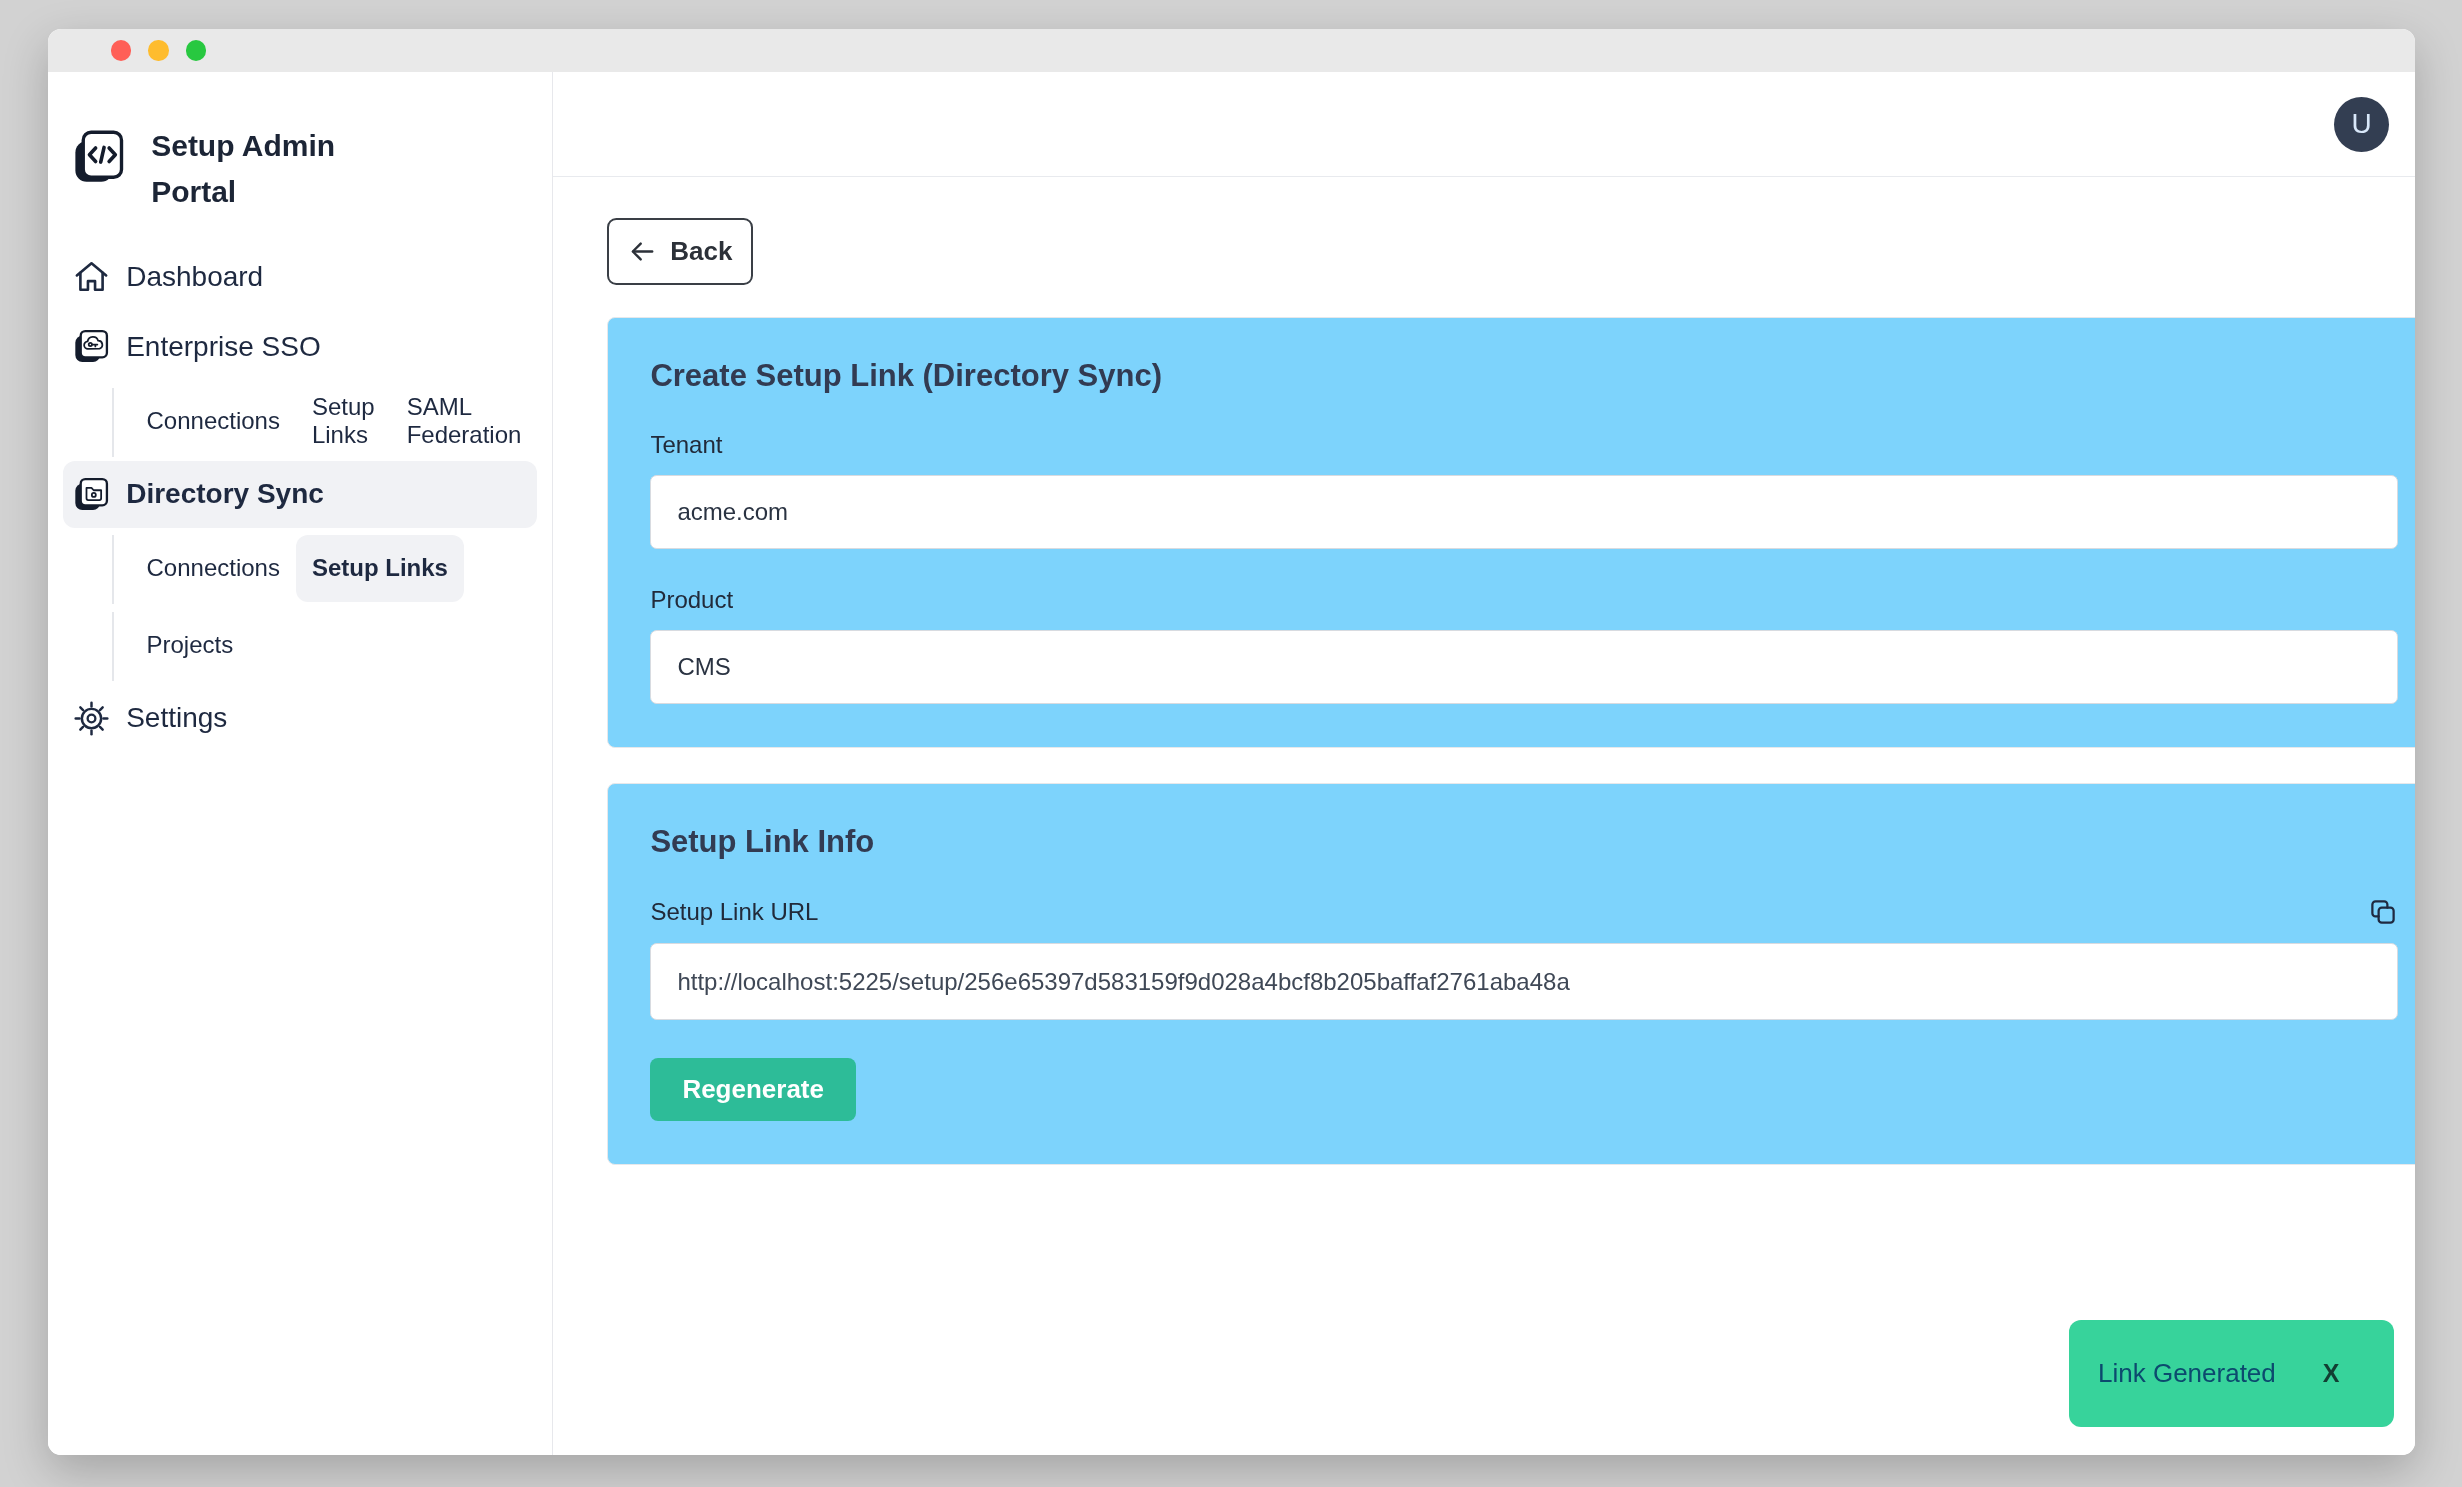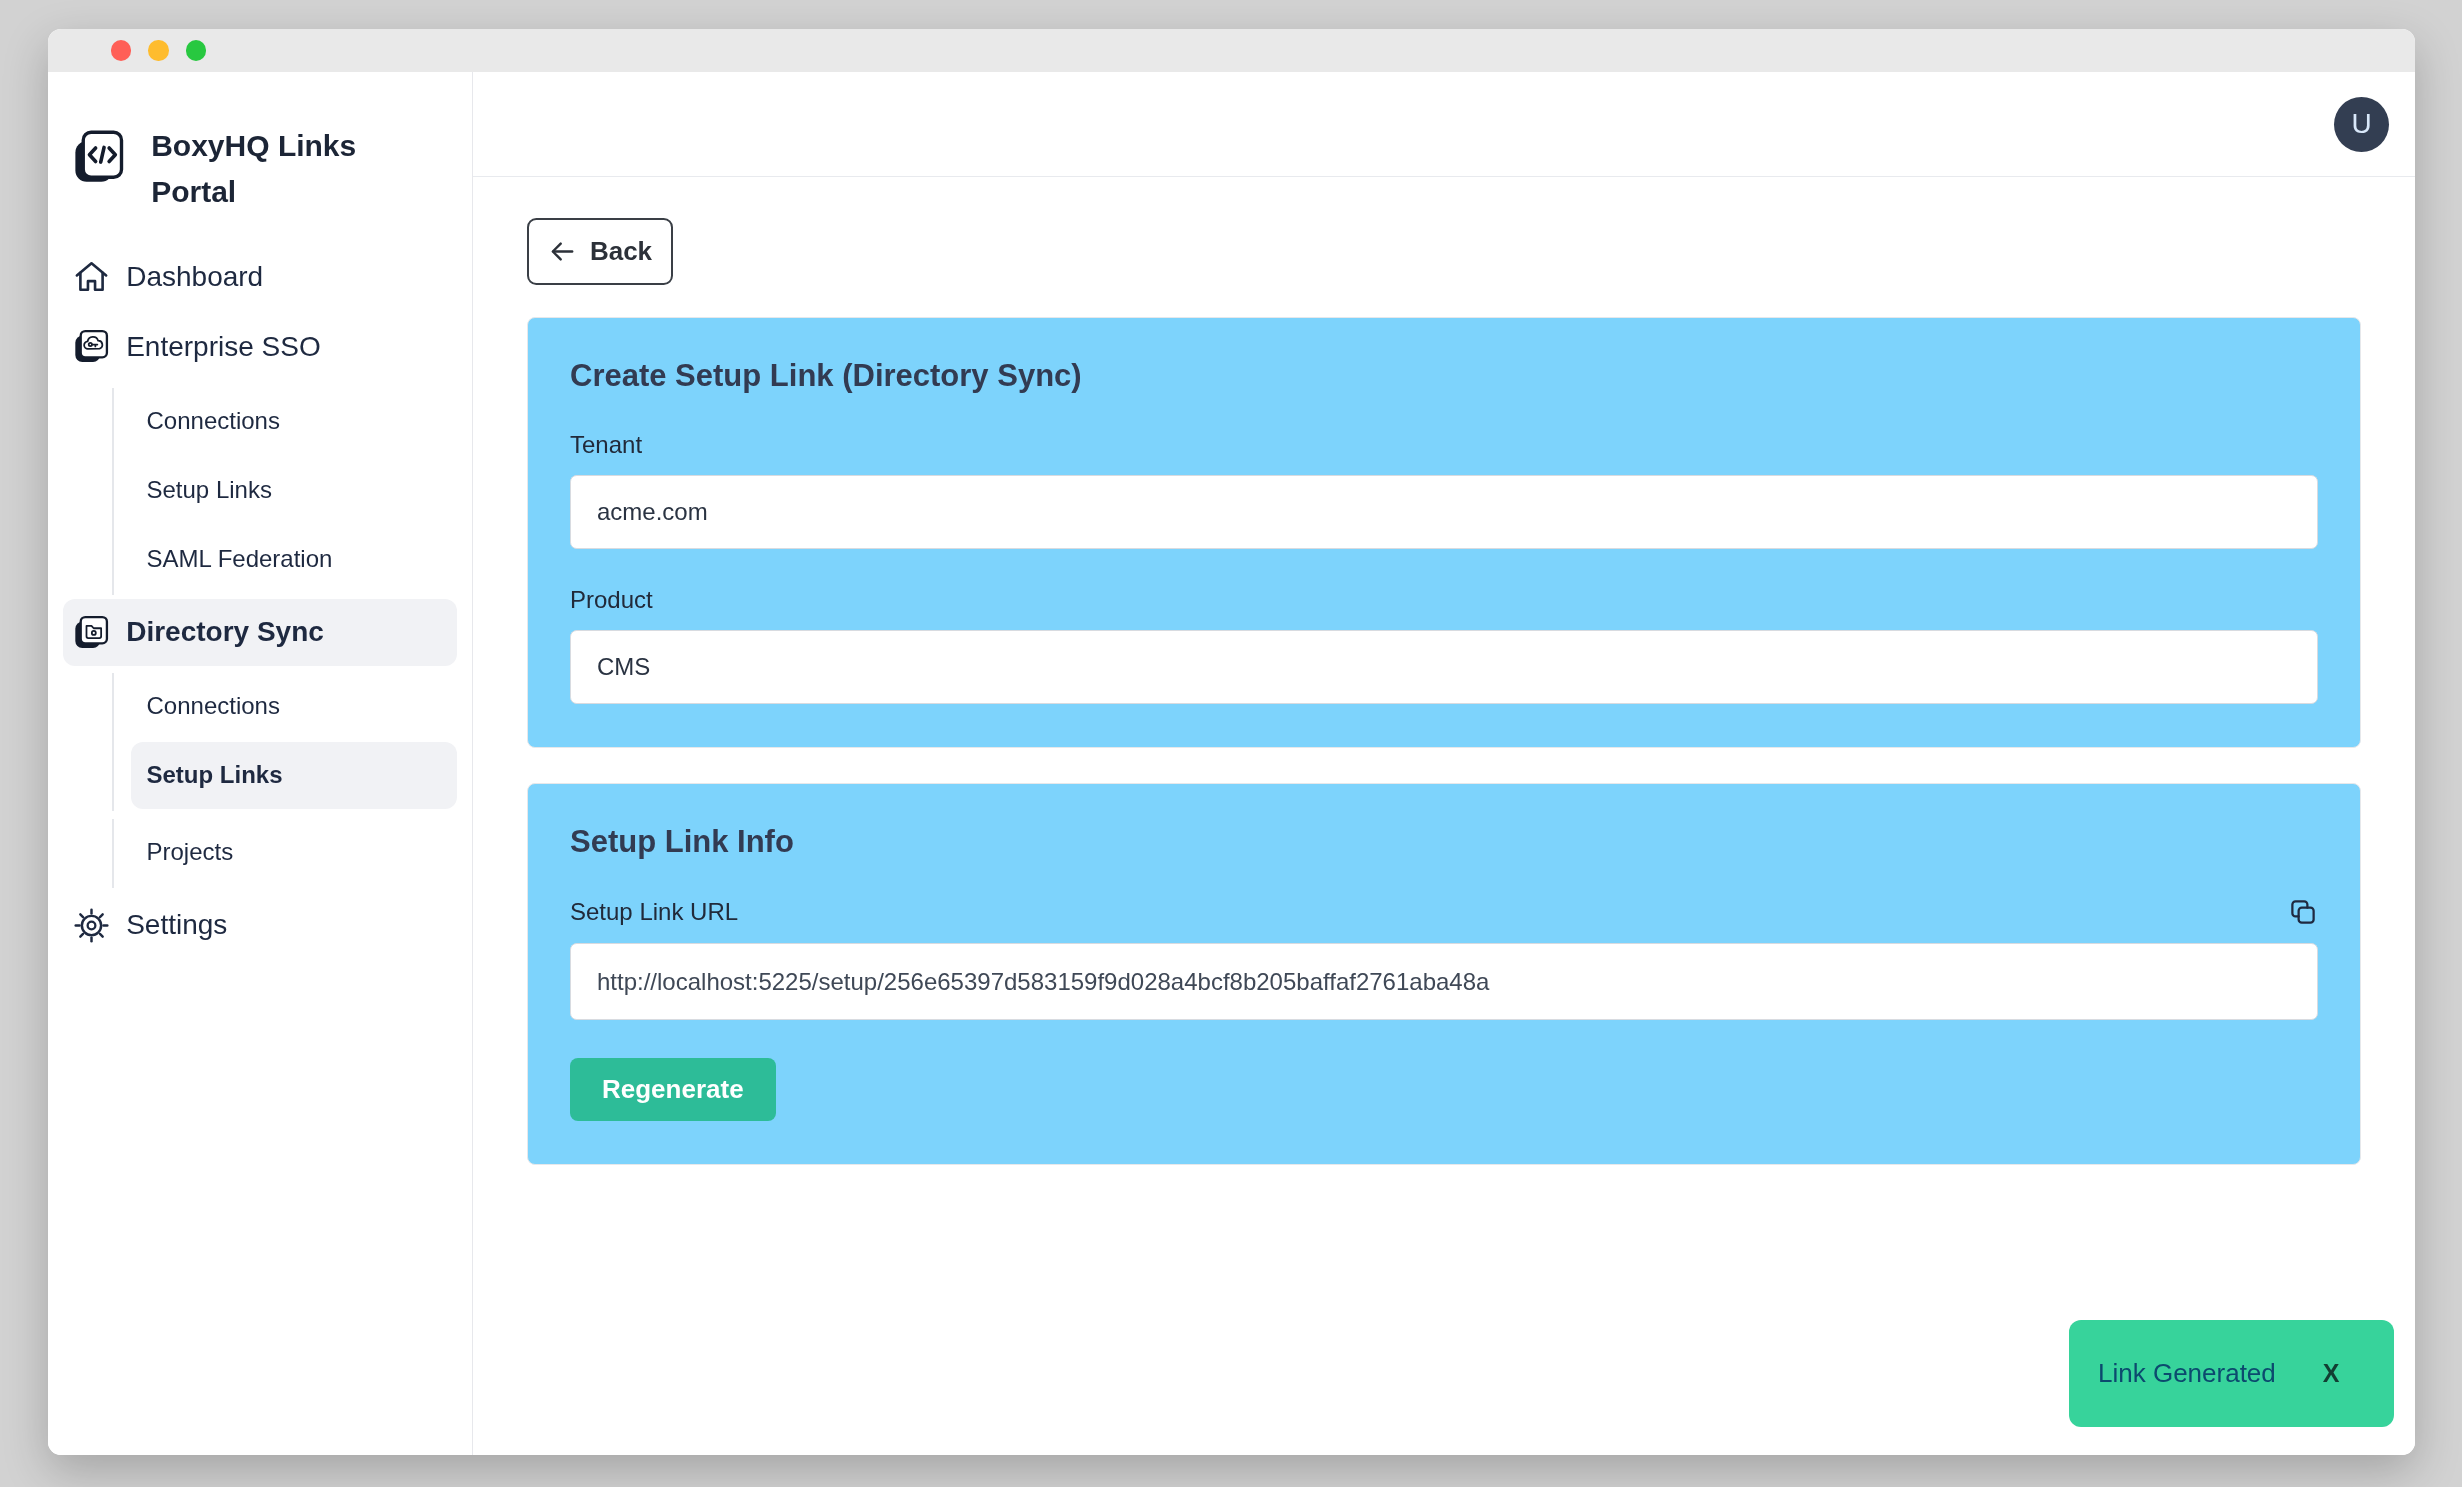--- a/index.html
+++ b/index.html
@@ -22,21 +22,21 @@
   .sidebar{flex:0 0 425px;border-right:1.3px solid #e7e8ec;padding:51px 15px 0 15px;
     background:#fff;}
   .logo-row{display:flex;gap:25px;padding-left:9.2px;align-items:flex-start;}
   .logo-title{font-size:30px;font-weight:bold;color:#1c2536;line-height:46px;width:230px;}
   .nav{margin-top:28px;display:flex;flex-direction:column;}
   .nav-item{height:67px;display:flex;align-items:center;gap:16px;padding:0 9.2px;
     border-radius:12px;font-size:28px;color:#1e2940;margin-bottom:3.3px;cursor:pointer;}
   .nav-item.active{background:#f1f2f5;font-weight:bold;}
   .nav-icon{width:38px;display:flex;justify-content:center;align-items:center;flex:0 0 38px;}
   .nav-group{border-left:2px solid #e5e7eb;margin:4px 0 4px 49px;padding-left:16.5px;
-    display:flex;flex-direction:column;}
+    display:flex;flex-direction:row;}
   .nav-sub{height:67px;display:flex;align-items:center;padding:0 16px;margin-bottom:2px;
     border-radius:12px;font-size:24px;color:#1e2940;cursor:pointer;}
   .nav-sub.active{background:#f1f2f5;font-weight:bold;}
 
   
   .main{flex:1;display:flex;flex-direction:column;min-width:0;background:#fff;}
   .main-header{flex:0 0 105px;border-bottom:1.3px solid #e8eaee;display:flex;
     align-items:center;justify-content:flex-end;padding-right:26px;}
   .avatar{width:55px;height:55px;border-radius:50%;background:#333e52;color:#d9e8fa;
     font-size:28px;display:flex;align-items:center;justify-content:center;cursor:pointer;}
@@ -92,21 +92,21 @@
           <svg width="54" height="68" viewBox="0 0 48 56">
             <rect x="3" y="14" width="33" height="36" rx="10" fill="#141c2c"></rect>
             <rect x="10" y="6" width="34" height="40" rx="7" fill="#ffffff" stroke="#141c2c" stroke-width="3"></rect>
             <g stroke="#141c2c" stroke-width="3.2" fill="none" stroke-linecap="round" stroke-linejoin="round">
               <polyline points="21,20 15.5,26 21,32"></polyline>
               <line x1="25.5" y1="32.5" x2="28.5" y2="19.5"></line>
               <polyline points="33,20 38.5,26 33,32"></polyline>
             </g>
           </svg>
         </span>
-        <span class="logo-title">BoxyHQ Links Portal</span>
+        <span class="logo-title">Setup Admin Portal</span>
       </div>
 
       <div class="nav">
 
         <div class="nav-item">
           <span class="nav-icon">
             <svg width="37" height="37" viewBox="0 0 24 24" fill="none" stroke="#1e2940" stroke-width="1.7" stroke-linecap="round" stroke-linejoin="round">
               <path d="M2.5 11.3 L12 3.4 L21.5 11.3"></path>
               <path d="M4.8 9.6 V20.6 H9.7 v-5.6 h4.6 v5.6 H19.2 V9.6"></path>
             </svg>

